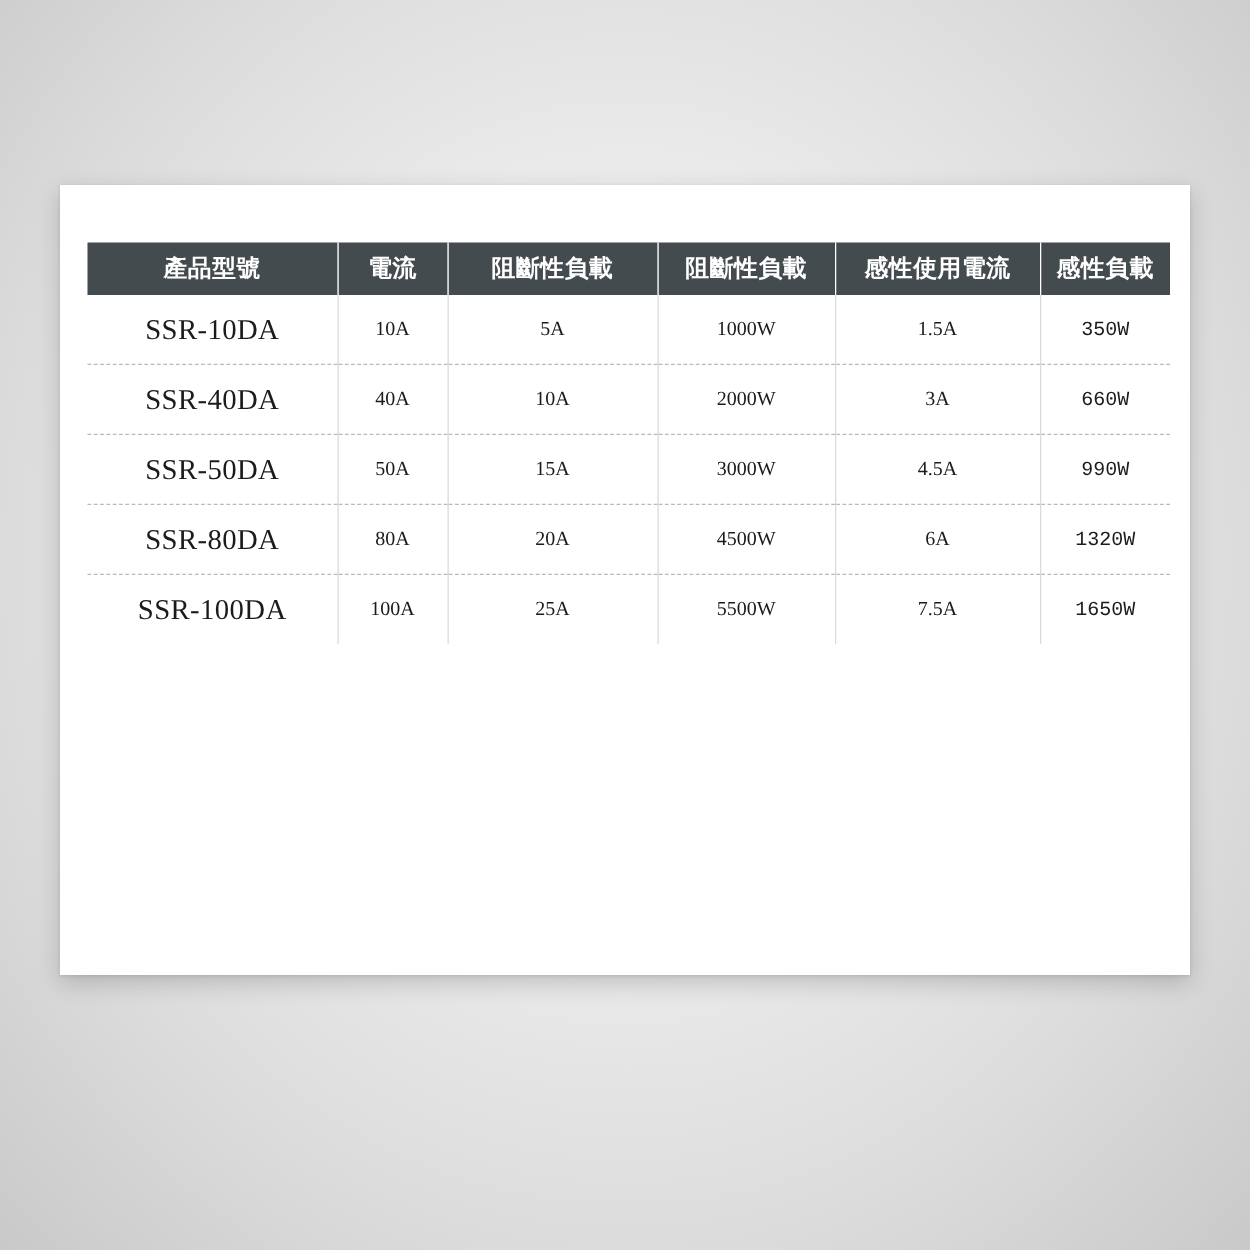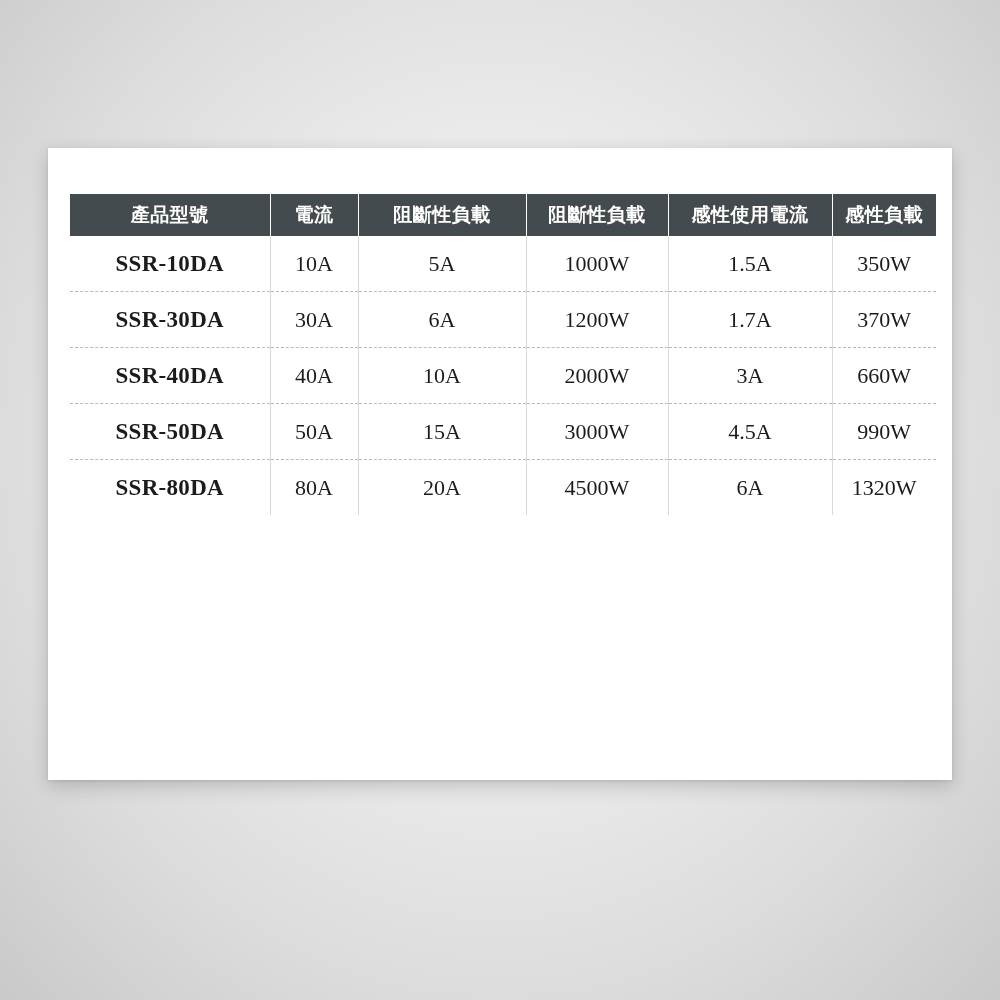--- a/index.html
+++ b/index.html
@@ -53,33 +53,33 @@
     padding: 0;
     text-align: center;
     letter-spacing: 0.5px;
     border-right: 1px solid #ffffff;
   }
   thead th:last-child { border-right: none; font-family: Liberation Mono, monospace; }
 
   tbody td {
     height: 55px;
     text-align: center;
-    font-size: 22px;
+    font-size: 16px;
     color: #1b1b1b;
     padding: 0;
     background: #ffffff;
     border-bottom: 1px dashed #b9b9b9;
     border-right: 1px solid #d9d9d9;
   }
   tbody td.model {
-    font-weight: bold;
+    font-weight: normal;
     font-size: 23px;
     letter-spacing: 0.3px;
   }
-  tbody td:last-child { border-right: none; }
+  tbody td:last-child { border-right: none; font-family: Liberation Mono, monospace; }
   tbody tr:last-child td { border-bottom: none; }
 </style>
 </head>
 <body>
 
 <div class="stage">
   <div class="card"></div>
 
   <table class="spec">
     <colgroup>
@@ -103,28 +103,20 @@
     <tbody>
       <tr>
         <td class="model">SSR-10DA</td>
         <td>10A</td>
         <td>5A</td>
         <td>1000W</td>
         <td>1.5A</td>
         <td>350W</td>
       </tr>
       <tr>
-        <td class="model">SSR-30DA</td>
-        <td>30A</td>
-        <td>6A</td>
-        <td>1200W</td>
-        <td>1.7A</td>
-        <td>370W</td>
-      </tr>
-      <tr>
         <td class="model">SSR-40DA</td>
         <td>40A</td>
         <td>10A</td>
         <td>2000W</td>
         <td>3A</td>
         <td>660W</td>
       </tr>
       <tr>
         <td class="model">SSR-50DA</td>
         <td>50A</td>
@@ -134,15 +126,23 @@
         <td>990W</td>
       </tr>
       <tr>
         <td class="model">SSR-80DA</td>
         <td>80A</td>
         <td>20A</td>
         <td>4500W</td>
         <td>6A</td>
         <td>1320W</td>
       </tr>
+      <tr>
+        <td class="model">SSR-100DA</td>
+        <td>100A</td>
+        <td>25A</td>
+        <td>5500W</td>
+        <td>7.5A</td>
+        <td>1650W</td>
+      </tr>
     </tbody>
   </table>
 </div>
 
 </body></html>

